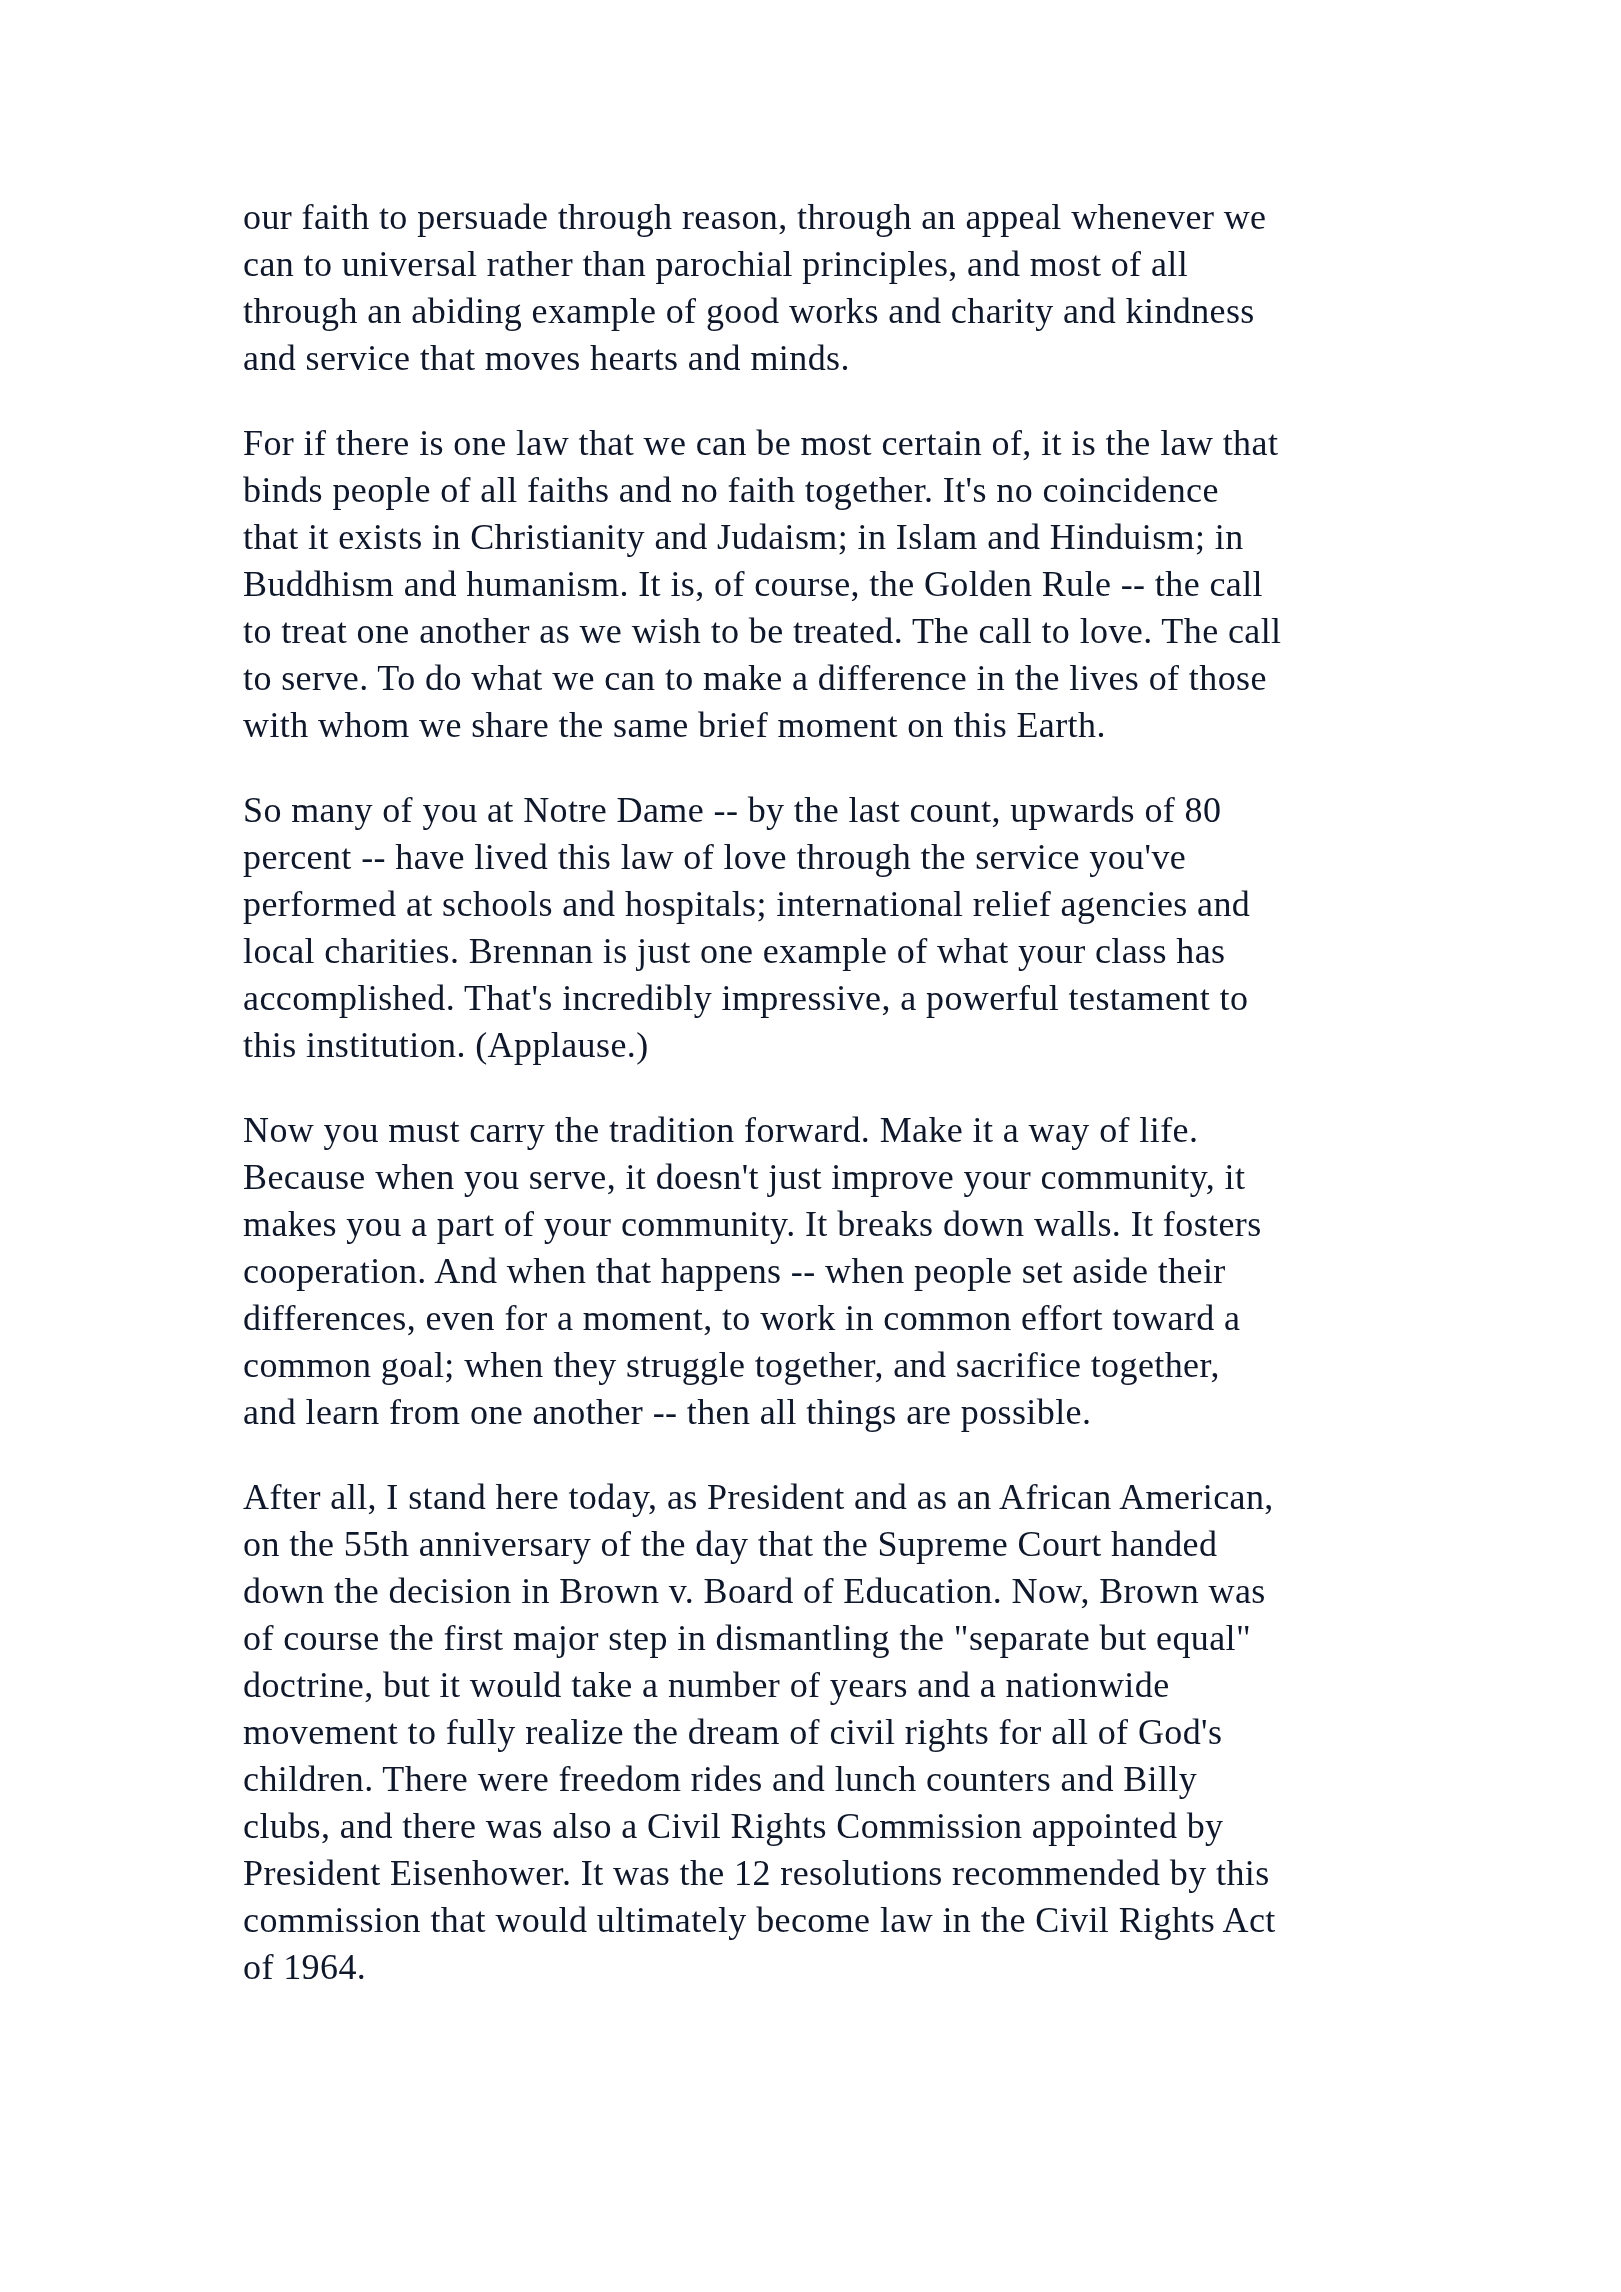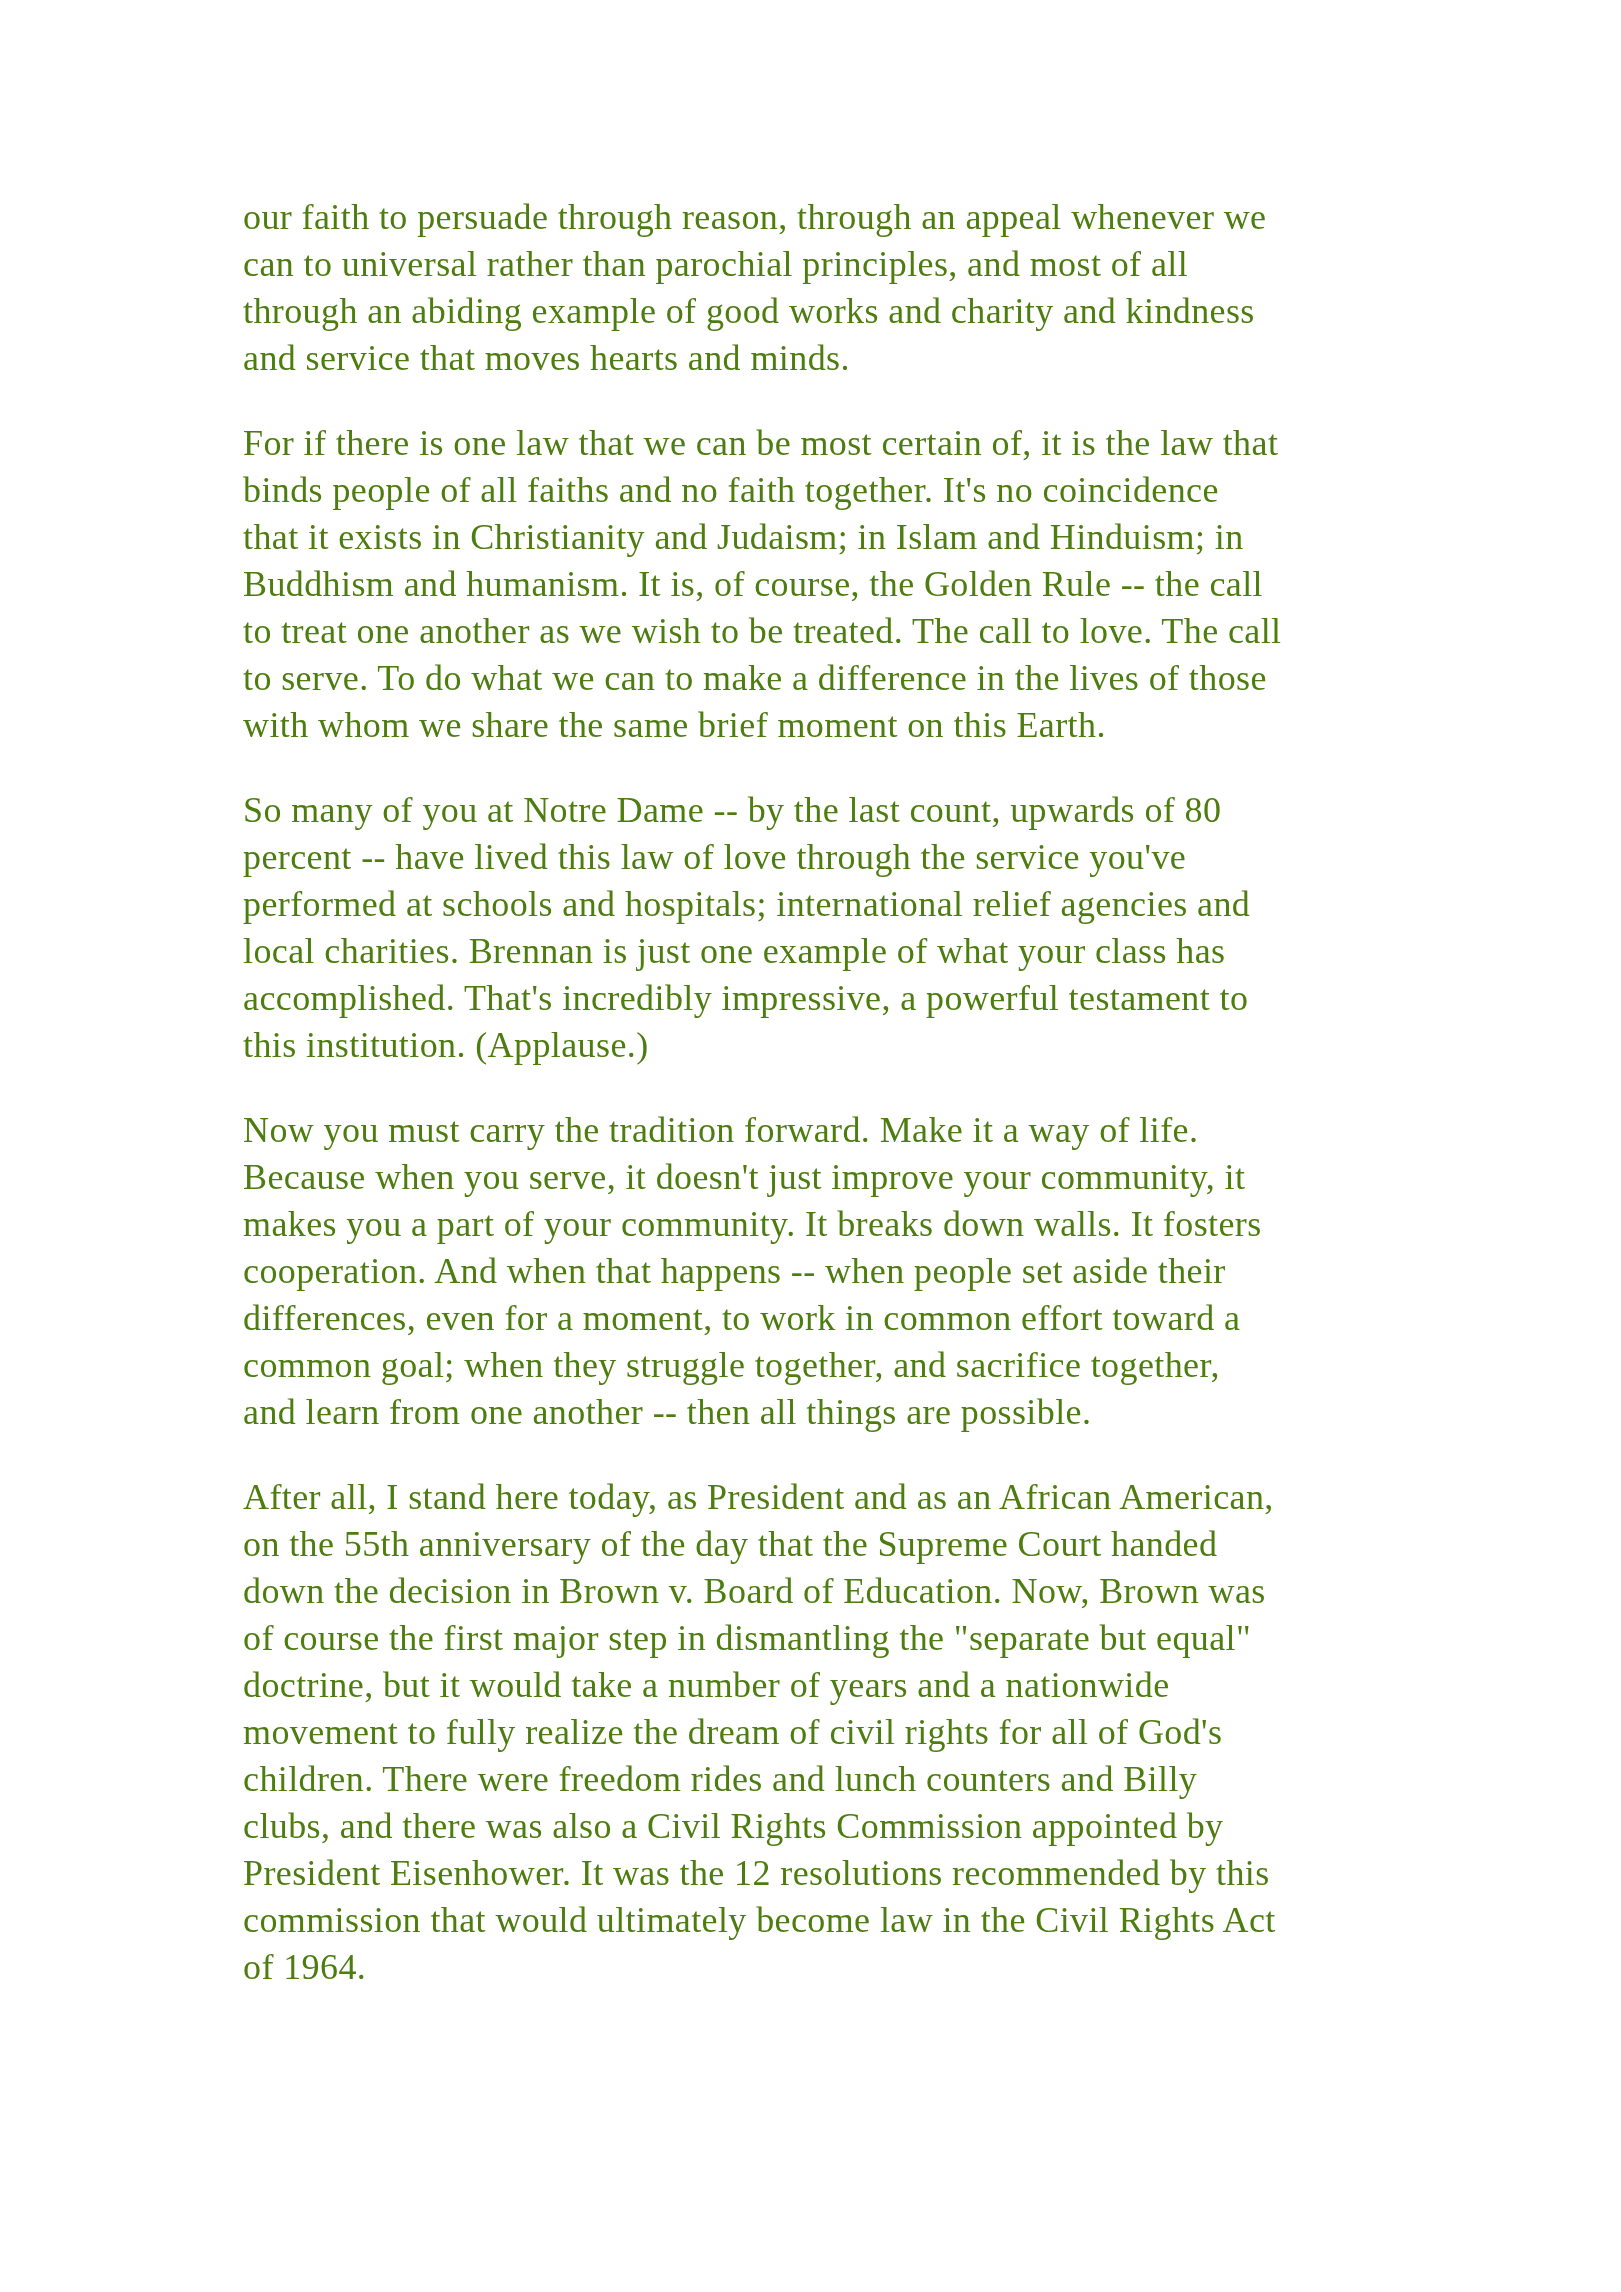--- a/index.html
+++ b/index.html
@@ -21,21 +21,21 @@
   }
   .text-block {
     width: 1147px;
   }
   .para {
     margin: 0 0 38px 0;
     font-family: "Liberation Serif", "DejaVu Serif", serif;
     font-size: 36px;
     line-height: 47px;
     letter-spacing: 0.4px;
-    color: #4d7c0f;
+    color: #0f172a;
     white-space: pre;      
     text-align: left;
   }
 </style>
 </head>
 <body>
 
 <div class="page">
   <div class="text-block">
     <p class="para">our faith to persuade through reason, through an appeal whenever we

